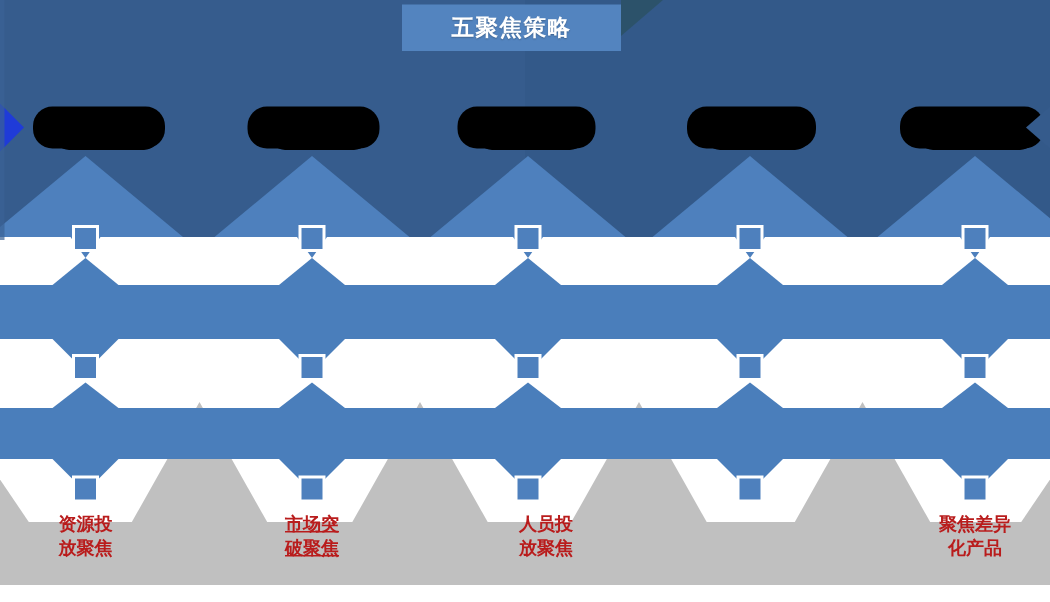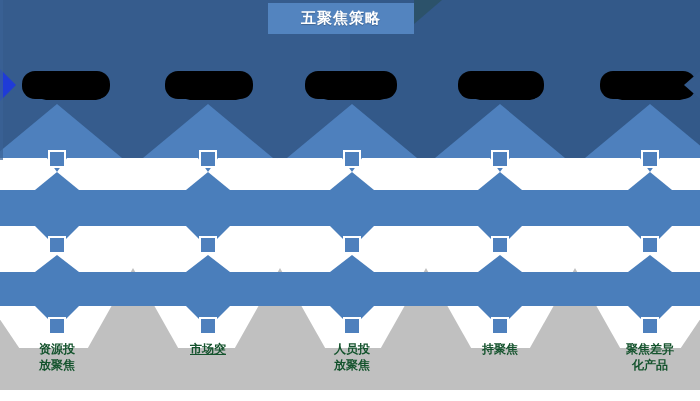--- a/index.html
+++ b/index.html
@@ -48,21 +48,21 @@
   
   #labels{
     position:absolute;left:0;top:341px;width:700px;height:60px;
     z-index:60;
   }
   .col-label{
     position:absolute;
     top:0;
     width:110px;
     text-align:center;
-    color:#14532d;
+    color:#b91c1c;
     font-size:12px;
     line-height:16px;
     font-weight:bold;
     font-family:"DejaVu Sans","Liberation Sans",sans-serif;
   }
   .col-label span{display:block;}
 </style>
 </head>
 <body>
 
@@ -199,27 +199,27 @@
     <div id="title-banner-text">五聚焦策略</div>
   </div>
 
   <div id="labels">
     <div class="col-label" style="left:2px;">
       <span>资源投</span>
       <span>放聚焦</span>
     </div>
     <div class="col-label" style="left:153px;text-decoration:underline;">
       <span>市场突</span>
-    </div>
-    <div class="col-label" style="left:297px;">
+      <span>破聚焦</span>
+    </div>
+    <div class="col-label" style="left:309px;">
       <span>人员投</span>
       <span>放聚焦</span>
     </div>
     <div class="col-label" style="left:445px;">
-      <span>持聚焦</span>
     </div>
     <div class="col-label" style="left:595px;">
       <span>聚焦差异</span>
       <span>化产品</span>
     </div>
   </div>
 
 </div>
 
 </body></html>

